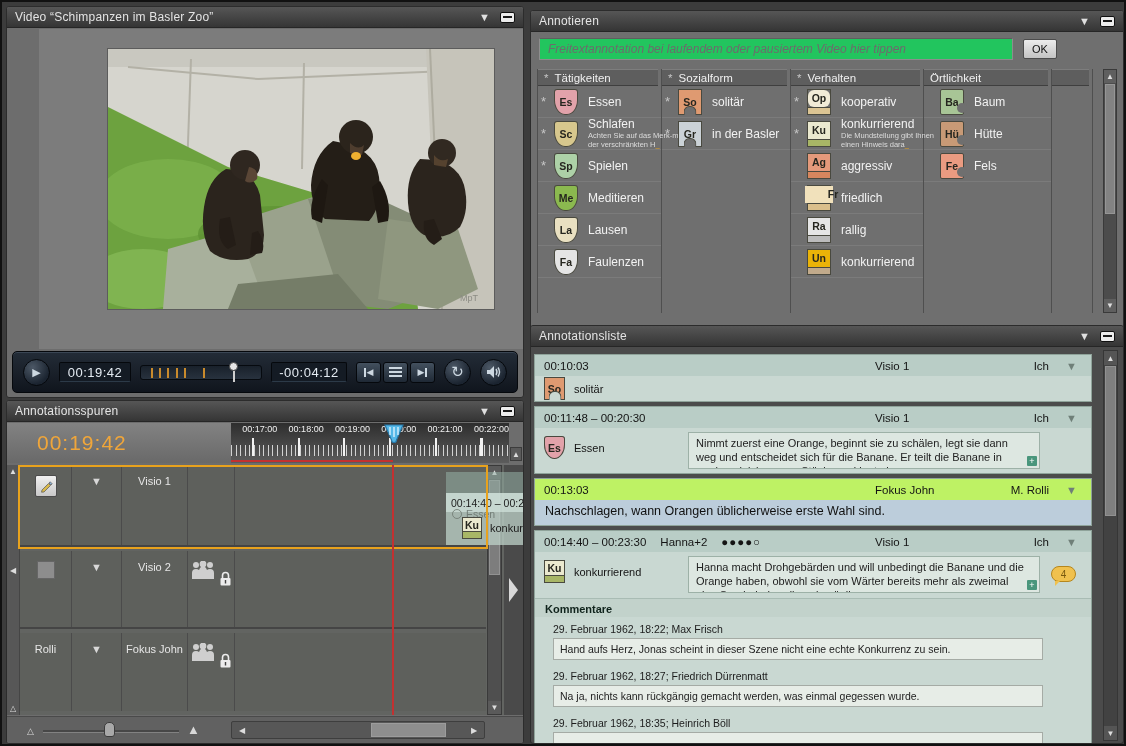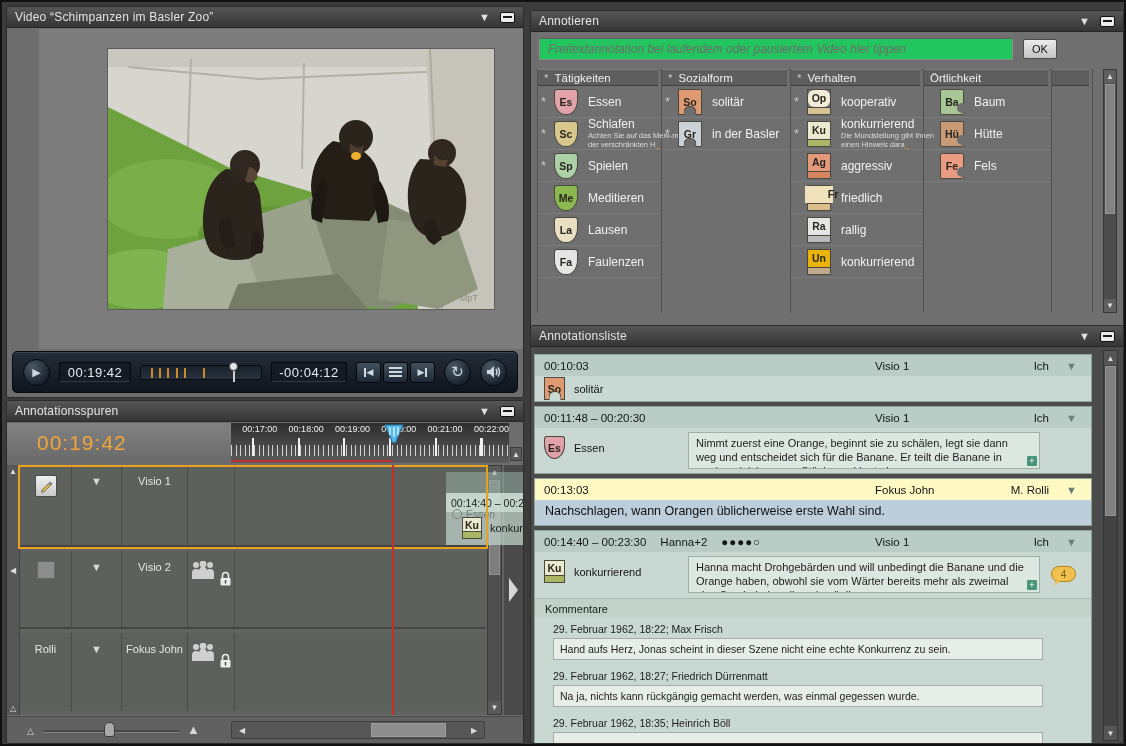--- a/index.html
+++ b/index.html
@@ -130,32 +130,32 @@
     display:flex;align-items:center;justify-content:center;}
   .ann-scroll .up{top:0;} .ann-scroll .dn{bottom:0;}
   .ann-scroll .thumb{position:absolute;left:1px;right:1px;top:14px;height:130px;background:#838383;border:1px solid #969696;}
   
   #listPanel{left:528px;top:323px;width:594px;height:419px;background:#4b4b4b;}
   .entries{position:absolute;left:3px;top:24px;width:558px;bottom:8px;}
   .entry{position:absolute;left:0;width:558px;background:#c9d8d2;border:1px solid #8fa39a;overflow:hidden;cursor:pointer;}
   .ehead{height:21px;background:#b9cdc6;display:flex;align-items:center;font-size:11.5px;color:#141414;position:relative;padding-left:9px;gap:14px;}
   .ehead .tname{position:absolute;left:340px;} .ehead .auth{position:absolute;right:42px;}
   .ehead .etri{position:absolute;right:14px;color:#6f7f78;font-size:11px;cursor:pointer;}
-  .entry.blue{background:#bccddb;} .entry.blue .ehead{background:#fef9c3;}
+  .entry.blue{background:#bccddb;} .entry.blue .ehead{background:#bef264;}
   .ebody{position:relative;font-size:11px;color:#141414;}
   .brow{position:absolute;left:9px;display:flex;align-items:center;gap:9px;}
   .etext{position:absolute;left:153px;top:4px;width:352px;background:#dde7e1;border:1px solid #9db1a7;
     padding:3px 14px 3px 7px;font-size:11px;line-height:14px;height:37px;overflow:hidden;color:#222;}
   .plus{position:absolute;right:2px;bottom:2px;width:10px;height:10px;background:#49967c;color:#fff;font-size:9px;
     line-height:10px;text-align:center;border-radius:1px;}
   .bubble{position:absolute;left:516px;top:14px;width:25px;height:16px;background:#f0c14e;border:1px solid #b5861d;
     border-radius:8px;font-size:10px;color:#7a5a10;display:flex;align-items:center;justify-content:center;}
   .bubble::after{content:"";position:absolute;left:3px;bottom:-5px;border-top:5px solid #f0c14e;border-right:5px solid transparent;}
   .plaintext{padding:4px 10px;font-size:12.5px;color:#101010;}
-  .kopf{font-size:11px;font-weight:normal;color:#10231c;padding:4px 0 2px 10px;border-top:1px solid #a9bcb4;background:#c2d2cb;}
+  .kopf{font-size:11px;font-weight:bold;color:#10231c;padding:4px 0 2px 10px;border-top:1px solid #a9bcb4;background:#c2d2cb;}
   .cmt-meta{font-size:10.5px;color:#1c1c1c;margin:6px 0 3px 18px;}
   .cmt-box{margin:0 48px 4px 18px;background:#e7ede7;border:1px solid #a5aba5;font-size:10.5px;color:#222;padding:4px 6px;min-height:13px;}
   .list-scroll{position:absolute;right:5px;top:24px;width:15px;bottom:2px;background:#424242;border:1px solid #363636;}
   .list-scroll .up,.list-scroll .dn{position:absolute;left:0;right:0;height:14px;background:#555;color:#ddd;font-size:8px;display:flex;align-items:center;justify-content:center;}
   .list-scroll .up{top:0;} .list-scroll .dn{bottom:0;}
   .list-scroll .thumb{position:absolute;left:1px;right:1px;top:15px;height:150px;background:#7f7f7f;border:1px solid #919191;}
 </style>
 </head>
 <body>
 

